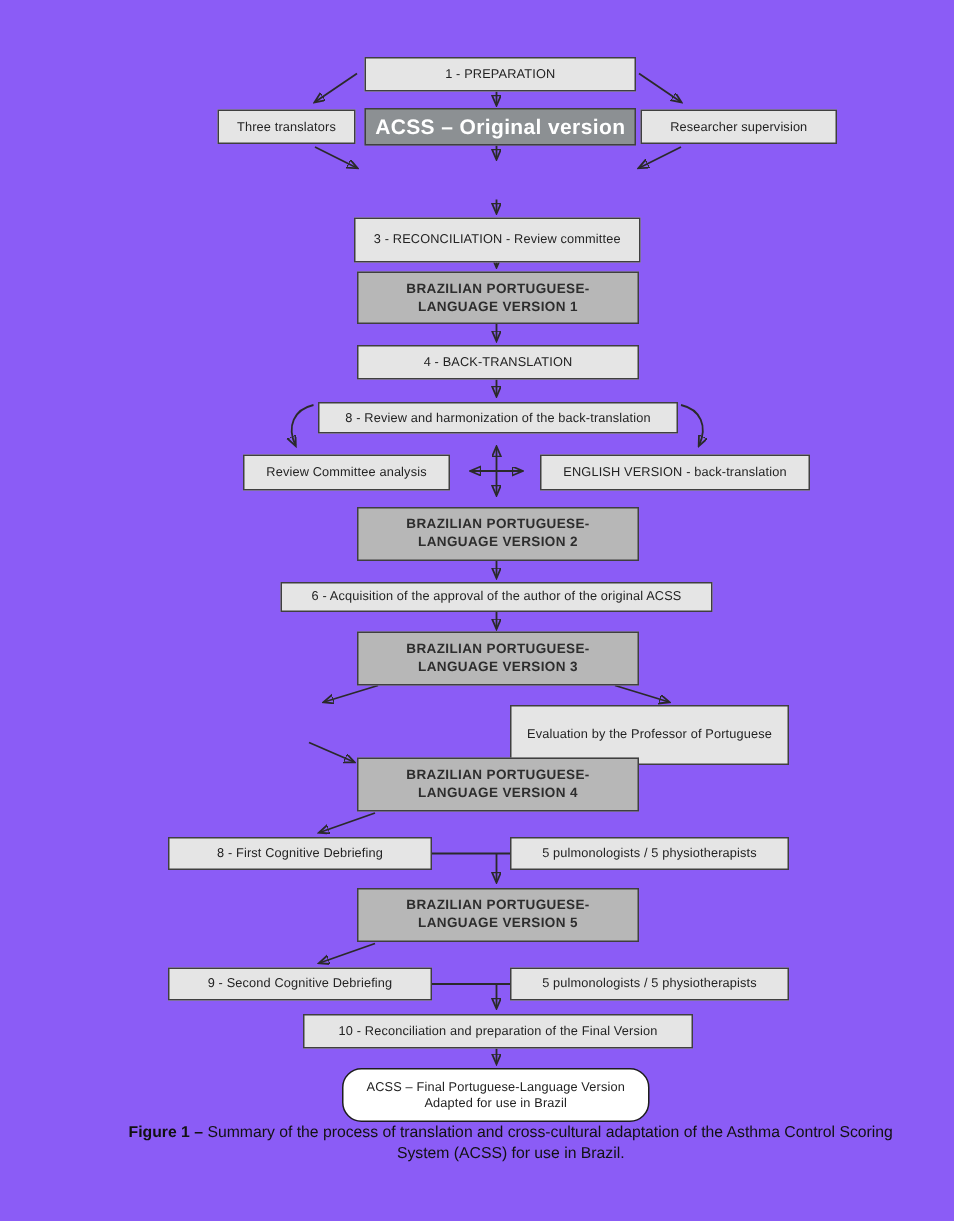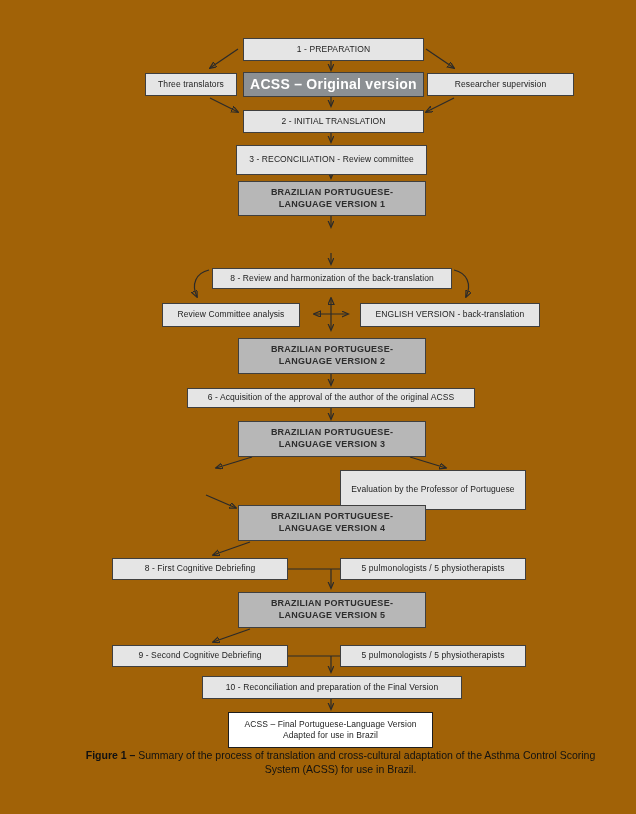--- a/index.html
+++ b/index.html
@@ -1,20 +1,20 @@
 <!DOCTYPE html>
 <html><head>
 <meta charset="utf-8">
 <style>
   html, body { margin: 0; padding: 0; background: #ffffff; }
   #stage {
     position: relative;
     width: 636px;
     height: 814px;
-    background: #a16207;
+    background: #8b5cf6;
     font-family: "Liberation Sans", sans-serif;
     overflow: hidden;
   }
   #arrow-layer {
     position: absolute;
     left: 0; top: 0;
     pointer-events: none;
   }
   #arrow-layer line, #arrow-layer path {
     stroke: #2a2a2a;
@@ -32,21 +32,21 @@
     color: #222222;
     font-size: 8.5px;
     line-height: 1.3;
     white-space: pre-line;
     letter-spacing: 0.1px;
     padding: 1px 3px;
   }
   .light   { background: #e5e5e5; }
   .version { background: #b7b7b7; font-weight: bold; font-size: 9px; letter-spacing: 0.25px; color: #2d2d2d; }
   .dark    { background: #8c9093; color: #ffffff; font-weight: bold; font-size: 14px; letter-spacing: 0.25px; }
-  .final   { background: #ffffff; border-color: #1d1d1d; }
+  .final   { background: #ffffff; border-color: #1d1d1d; border-radius: 13px; }
   .caption {
     position: absolute;
     left: 70px;
     top: 749px;
     width: 541px;
     font-size: 10.5px;
     line-height: 1.33;
     color: #111111;
     text-align: center;
   }
@@ -115,29 +115,29 @@
       <line x1="314" y1="314" x2="348" y2="314" marker-start="url(#ah)" marker-end="url(#ah)"></line>
     </g>
   </svg>
 
   <div class="box light" style="left:243px; top:38px; width:181px; height:23px">1 - PREPARATION</div>
 
   <div class="box light" style="left:145px; top:73px; width:92px; height:23px">Three translators</div>
 
   <div class="box dark" style="left:243px; top:72px; width:181px; height:25px">ACSS – Original version</div>
 
-  <div class="box light" style="left:427px; top:73px; width:147px; height:23px">Researcher supervision</div>
+  <div class="box light" style="left:427px; top:73px; width:131px; height:23px">Researcher supervision</div>
 
-  <div class="box light" style="left:243px; top:110px; width:181px; height:23px">2 - INITIAL TRANSLATION</div>
 
   <div class="box light" style="left:236px; top:145px; width:191px; height:30px">3 - RECONCILIATION - Review committee</div>
 
   <div class="box version" style="left:238px; top:181px; width:188px; height:35px">BRAZILIAN PORTUGUESE-
 LANGUAGE VERSION 1</div>
 
+  <div class="box light" style="left:238px; top:230px; width:188px; height:23px">4 - BACK-TRANSLATION</div>
 
   <div class="box light" style="left:212px; top:268px; width:240px; height:21px">8 - Review and harmonization of the back-translation</div>
 
   <div class="box light" style="left:162px; top:303px; width:138px; height:24px">Review Committee analysis</div>
 
   <div class="box light" style="left:360px; top:303px; width:180px; height:24px">ENGLISH VERSION - back-translation</div>
 
   <div class="box version" style="left:238px; top:338px; width:188px; height:36px">BRAZILIAN PORTUGUESE-
 LANGUAGE VERSION 2</div>
 

